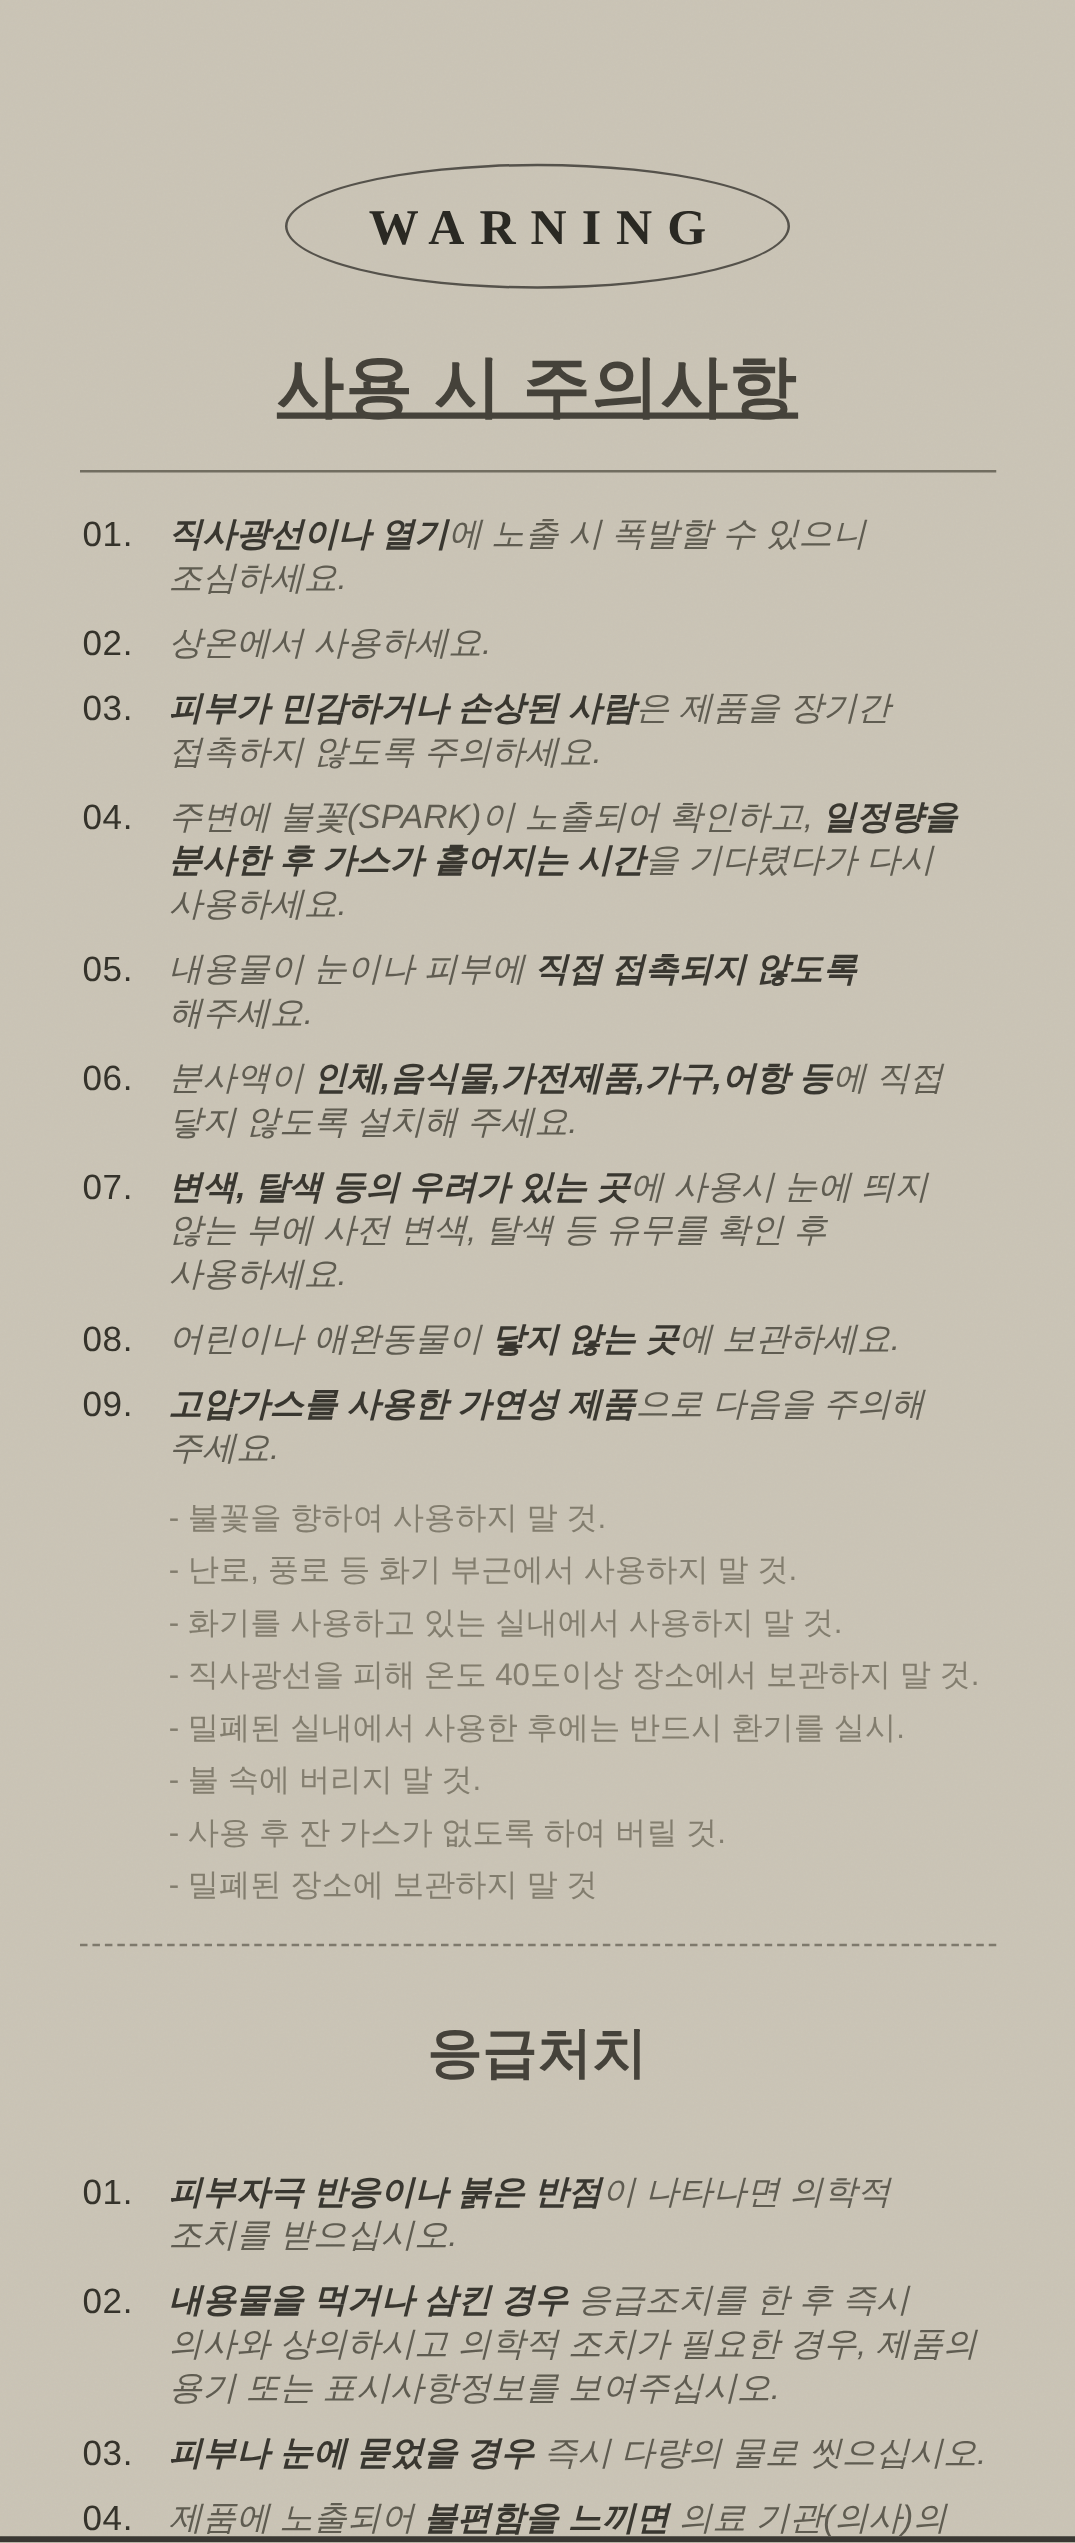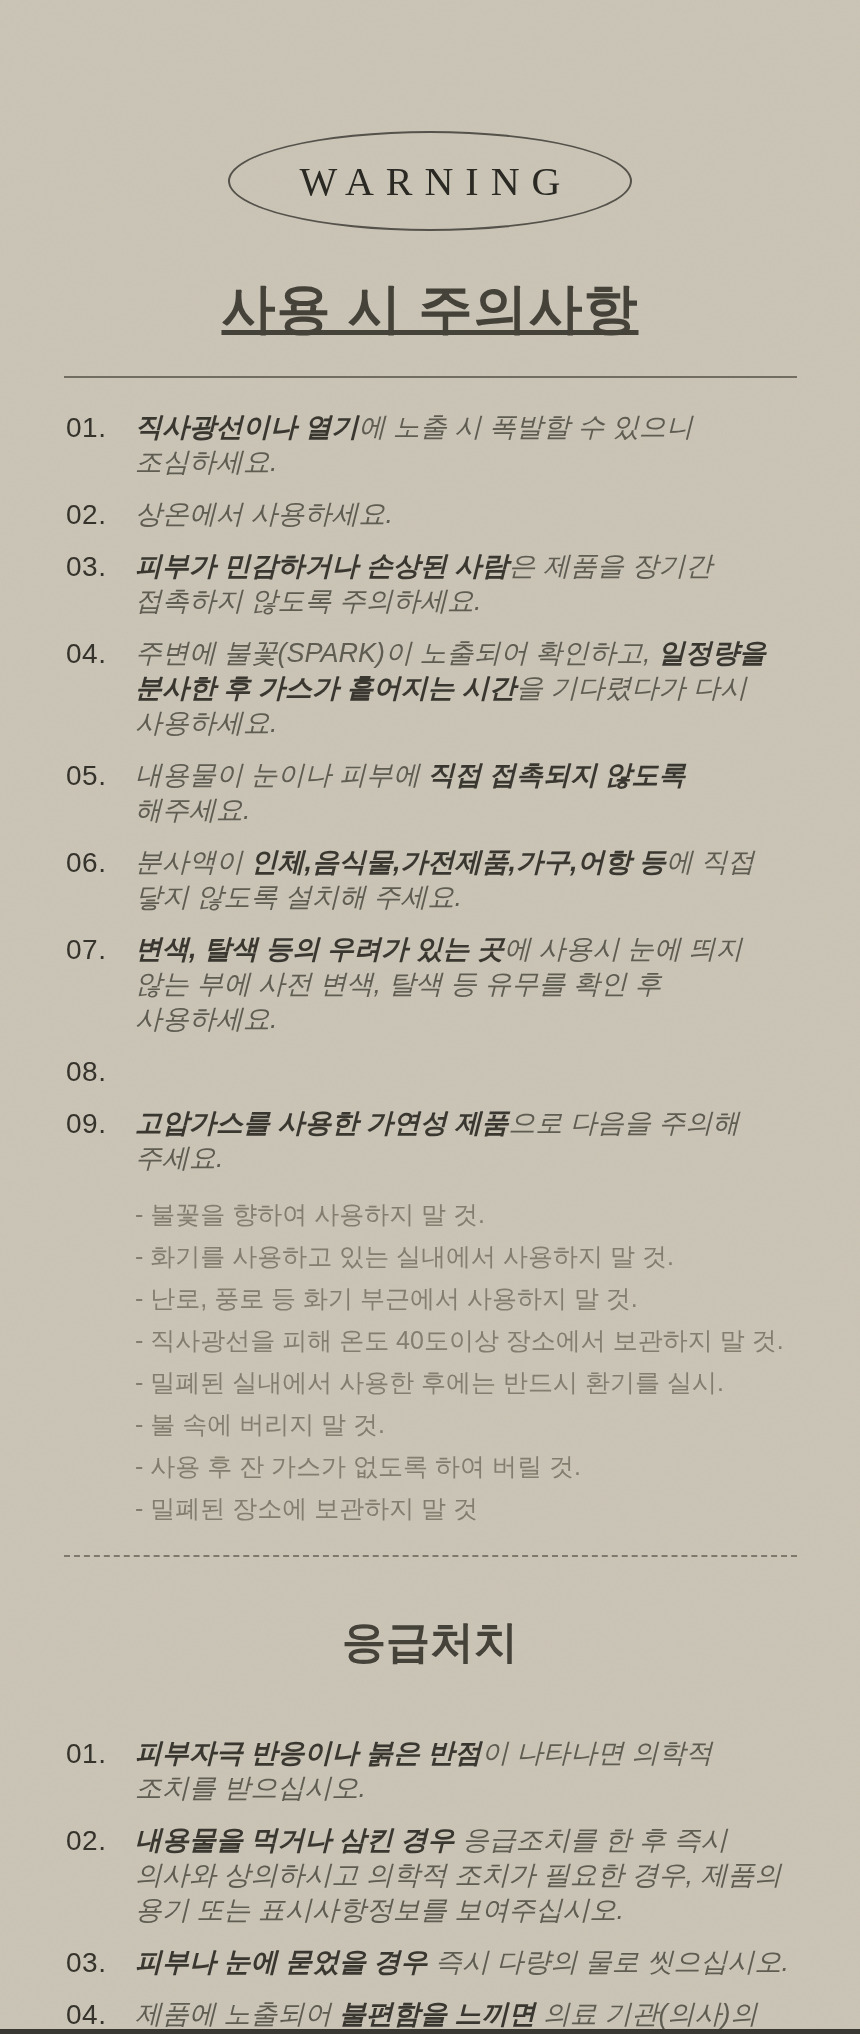--- a/index.html
+++ b/index.html
@@ -39,20 +39,21 @@
   
   .badge-oval{
     width:404px;
     height:100px;
     margin:131px auto 0 auto;
     border:2px solid var(--badge-border);
     border-radius:50%;
     display:flex;
     align-items:center;
     justify-content:center;
+    font-weight:bold;
   }
   .badge-text{
     font-family:"Liberation Serif", serif;
     font-size:40px;
     letter-spacing:12px;
     text-indent:12px;
     color:var(--badge-text);
   }
   
   .page-title{
@@ -181,31 +182,32 @@
         <div class="item">
           <span class="num">06.</span>
           <p class="txt"><span class="r">분사액이 </span><span class="b">인체,음식물,가전제품,가구,어항 등</span><span class="r">에 직접 닿지 않도록 설치해 주세요.</span></p>
         </div>
         <div class="item">
           <span class="num">07.</span>
           <p class="txt"><span class="b">변색, 탈색 등의 우려가 있는 곳</span><span class="r">에 사용시 눈에 띄지 않는 부에 사전 변색, 탈색 등 유무를 확인 후 사용하세요.</span></p>
         </div>
         <div class="item">
           <span class="num">08.</span>
+          <p class="txt"><span class="r">어린이나 애완동물이 </span><span class="b">닿지 않는 곳</span><span class="r">에 보관하세요.</span></p>
         </div>
         <div class="item">
           <span class="num">09.</span>
           <p class="txt"><span class="b">고압가스를 사용한 가연성 제품</span><span class="r">으로 다음을 주의해 주세요.</span></p>
         </div>
       </div>
 
     <div class="note-list" id="precautions-notes">
         <div class="note">- 불꽃을 향하여 사용하지 말 것.</div>
+        <div class="note">- 난로, 풍로 등 화기 부근에서 사용하지 말 것.</div>
         <div class="note">- 화기를 사용하고 있는 실내에서 사용하지 말 것.</div>
-        <div class="note">- 난로, 풍로 등 화기 부근에서 사용하지 말 것.</div>
         <div class="note">- 직사광선을 피해 온도 40도이상 장소에서 보관하지 말 것.</div>
         <div class="note">- 밀폐된 실내에서 사용한 후에는 반드시 환기를 실시.</div>
         <div class="note">- 불 속에 버리지 말 것.</div>
         <div class="note">- 사용 후 잔 가스가 없도록 하여 버릴 것.</div>
         <div class="note">- 밀폐된 장소에 보관하지 말 것</div>
       </div>
 
     <hr class="divider dashed">
 
     <h2 class="section-title">응급처치</h2>

